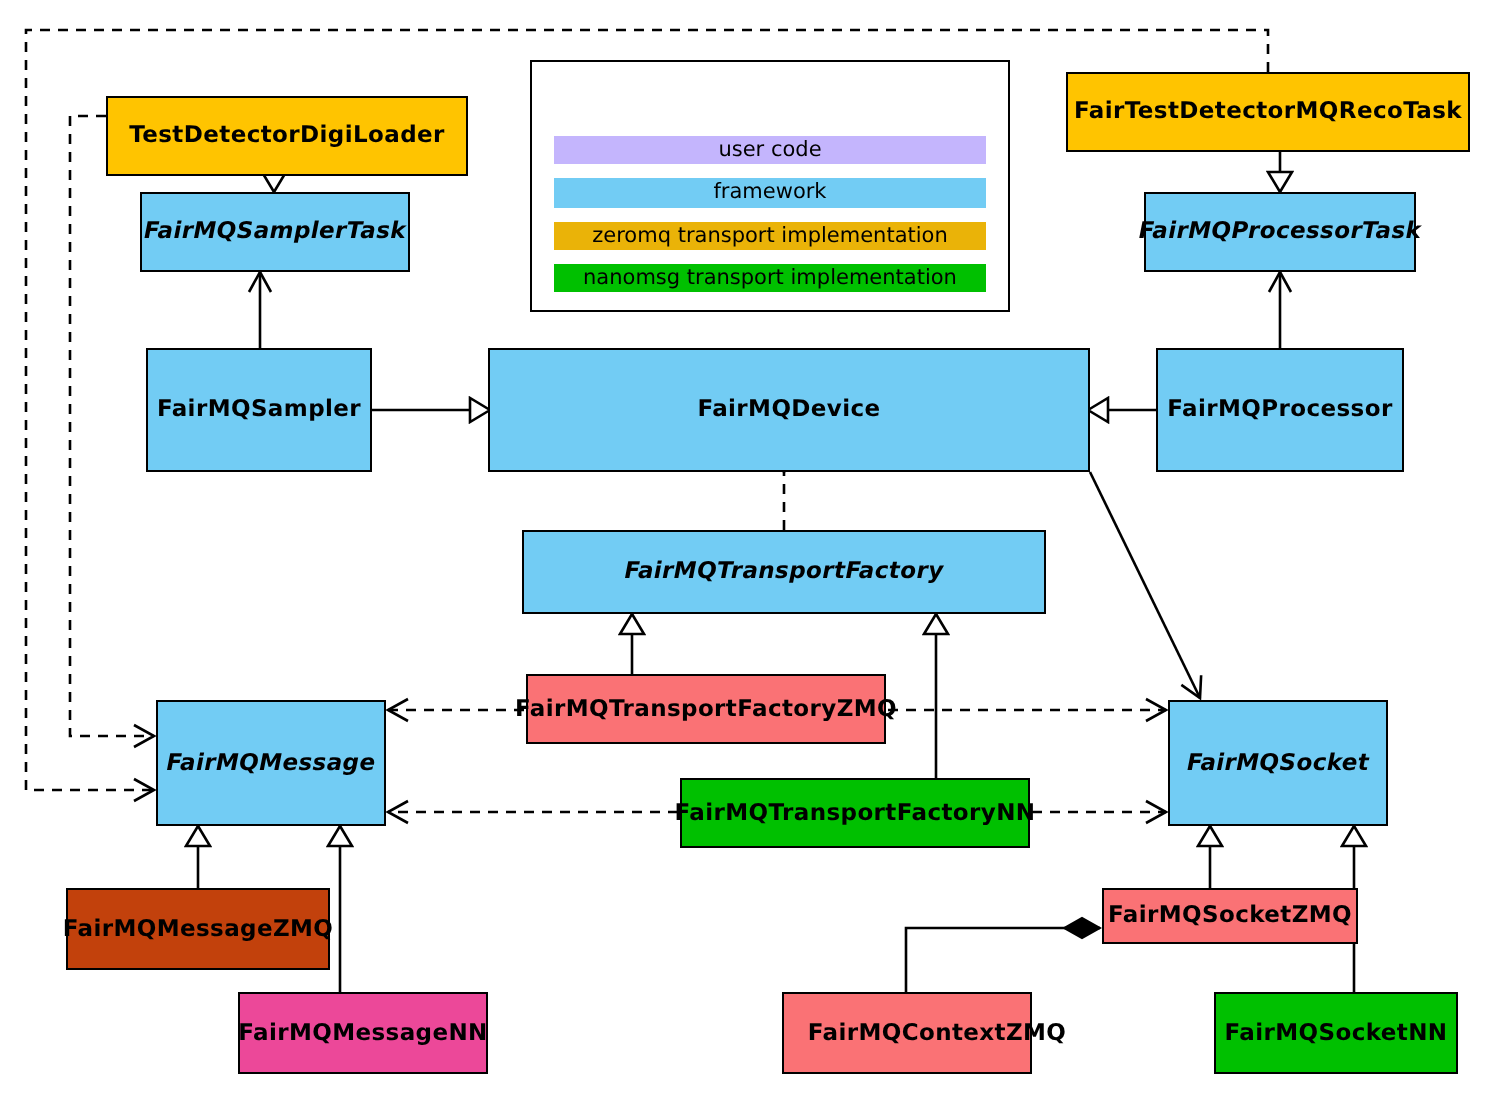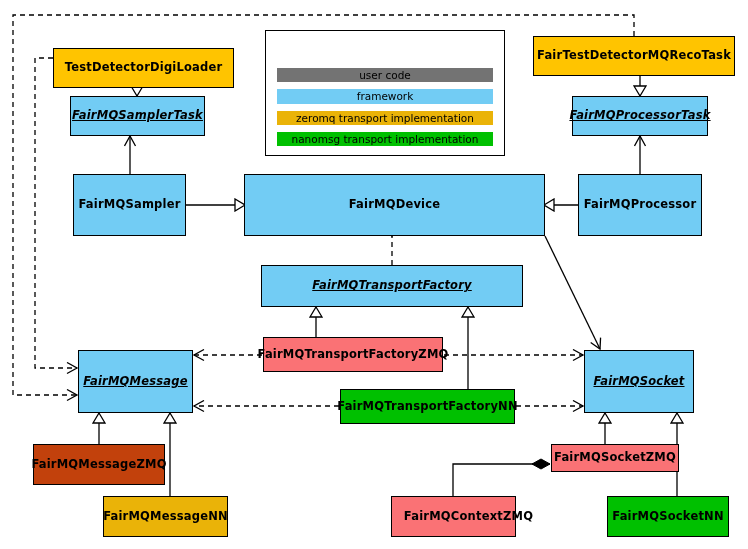--- a/index.html
+++ b/index.html
@@ -33,21 +33,20 @@
     text-align: center;
     font-size: 11.5px;
     font-weight: bold;
     color: #000000;
     letter-spacing: 0.2px;
     line-height: 1.15;
     padding: 0 4px;
   }
   .node.abstract {
     font-style: italic;
-    text-decoration: underline;
   }
   .legend-box {
     position: absolute;
     box-sizing: border-box;
     border: 1.4px solid #000000;
     background: #ffffff;
     padding: 9px 11px;
     display: flex;
     flex-direction: column;
     justify-content: space-between;
@@ -136,21 +135,21 @@
       <line x1="605" y1="444" x2="605" y2="413" marker-end="url(#hollow-tri-up)"></line>
 
       <line x1="677" y1="496" x2="677" y2="413" marker-end="url(#hollow-tri-up)"></line>
 
       <path d="M453,496 L453,464 L550,464" marker-end="url(#filled-diamond)"></path>
 
     </g>
   </svg>
 
   <div class="legend-box" style="left:265px; top:30px; width:240px; height:126px;">
-    <div class="legend-row" style="background:#737373;margin-top:28px;">
+    <div class="legend-row" style="background:#c4b5fd;margin-top:28px;">
       <span>user code</span>
     </div>
     <div class="legend-row" style="background:#72CCF4;">
       <span>framework</span>
     </div>
     <div class="legend-row" style="background:#eab308;">
       <span>zeromq transport implementation</span>
     </div>
     <div class="legend-row" style="background:#00C000;">
       <span>nanomsg transport implementation</span>
@@ -202,21 +201,21 @@
   </div>
 
   <div class="node abstract" style="left:584px; top:350px; width:110px; height:63px; background:#72CCF4;">
     <span>FairMQSocket</span>
   </div>
 
   <div class="node" style="left:33px; top:444px; width:132px; height:41px; background:#c2410c;">
     <span>FairMQMessageZMQ</span>
   </div>
 
-  <div class="node" style="left:103px; top:496px; width:125px; height:41px; background:#eab308;">
+  <div class="node" style="left:119px; top:496px; width:125px; height:41px; background:#ec4899;">
     <span>FairMQMessageNN</span>
   </div>
 
   <div class="node" style="left:551px; top:444px; width:128px; height:28px; background:#FA7275;">
     <span>FairMQSocketZMQ</span>
   </div>
 
   <div class="node" style="left:607px; top:496px; width:122px; height:41px; background:#00C000;text-align:right;">
     <span>FairMQSocketNN</span>
   </div>

